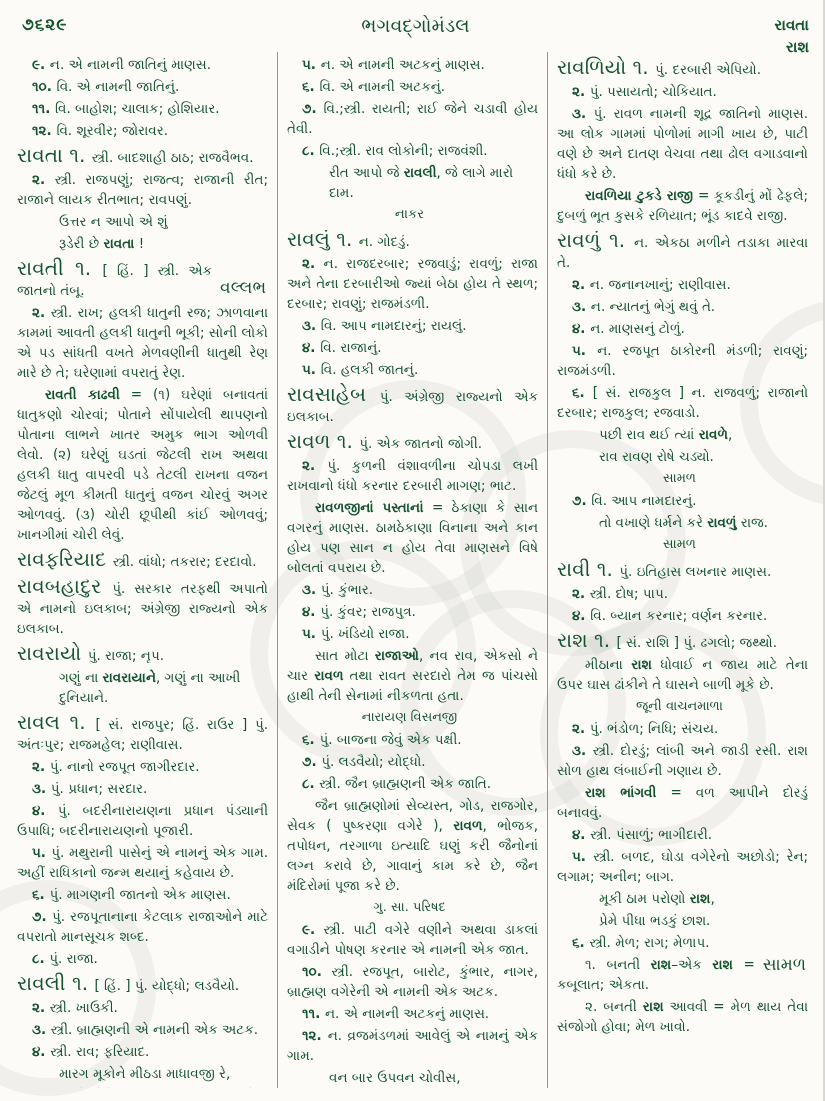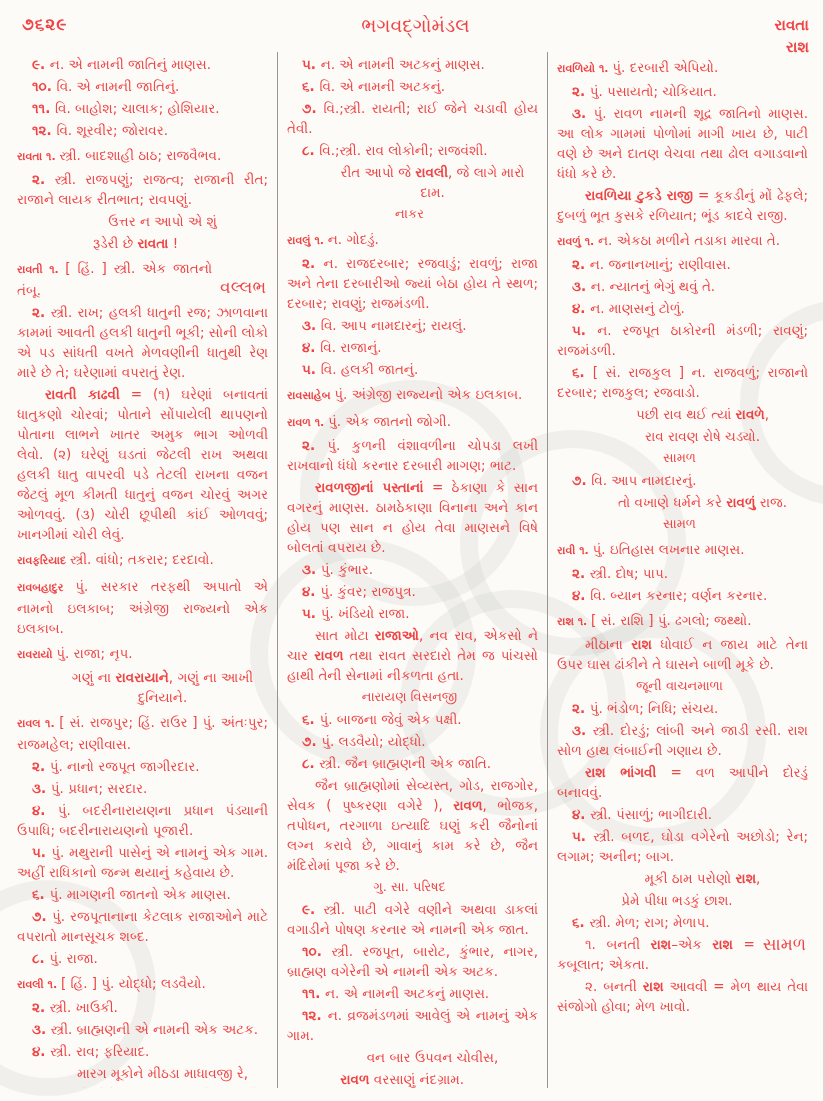--- a/index.html
+++ b/index.html
@@ -1,21 +1,21 @@
 <!DOCTYPE html>
 <html lang="gu"><head>
 <meta charset="utf-8">
 <style>
   html,body{margin:0;padding:0;background:#e8e8e4;}
   .page{
     position:relative;
     width:825px;height:1101px;
     margin:0 auto;
     background:#fcfbf8;
-    color:#ef4444;
+    color:#14532d;
     font-family:"DejaVu Sans","Liberation Serif",sans-serif;
     overflow:hidden;
     box-sizing:border-box;
     border-right:2px solid #d8d7d2;
   }
   
   .watermark{position:absolute;inset:0;pointer-events:none;}
   .wm-ring{position:absolute;border-radius:50%;border:18px solid rgba(190,190,182,0.18);}
   .header{
     position:relative;
@@ -30,25 +30,25 @@
     position:relative;
     display:flex;
     padding:4px 6px 0 8px;
     height:1040px;box-sizing:border-box;
     overflow:hidden;
   }
   .col{flex:1;padding:0 9px;overflow:hidden;font-size:13.5px;line-height:20px;}
   .col + .col{border-left:1px solid #97958f;}
   .para{margin:2px 0;}
   .entry{text-align:justify;margin-top:5px;}
-  .entry > .head{font-weight:bold;font-size:11px;}
+  .entry > .head{font-weight:normal;font-size:20px;}
   .sense{text-align:justify;text-indent:15px;}
   .sense > .head{font-weight:bold;}
   .idiom{text-align:justify;text-indent:28px;}
-  .quote{margin-left:42px;margin-right:2px;text-align:center;}
+  .quote{margin-left:42px;margin-right:2px;text-align:left;}
   .quote .attr{float:right;font-size:17px;margin-left:8px;margin-top:44px;}
   .attr-line{text-align:center;padding-right:6px;font-size:13px;}
   b{font-weight:bold;}
 </style>
 </head>
 <body>
 
 <div class="page">
 
   <div class="watermark">

